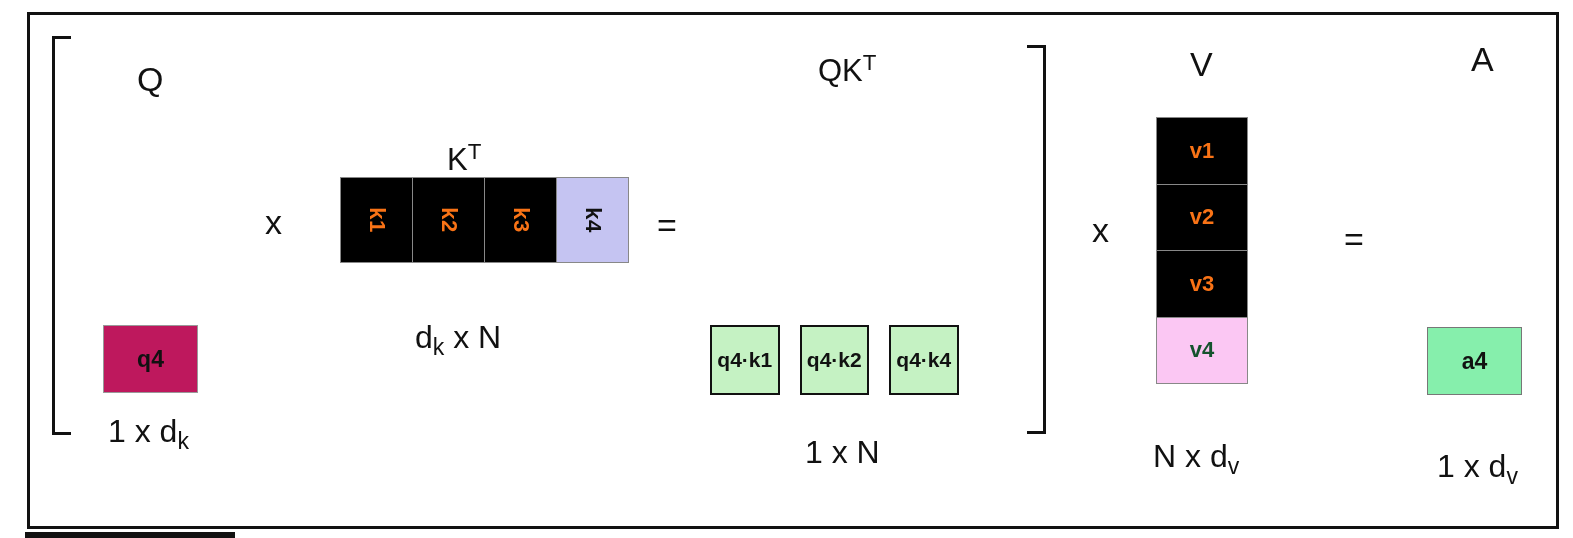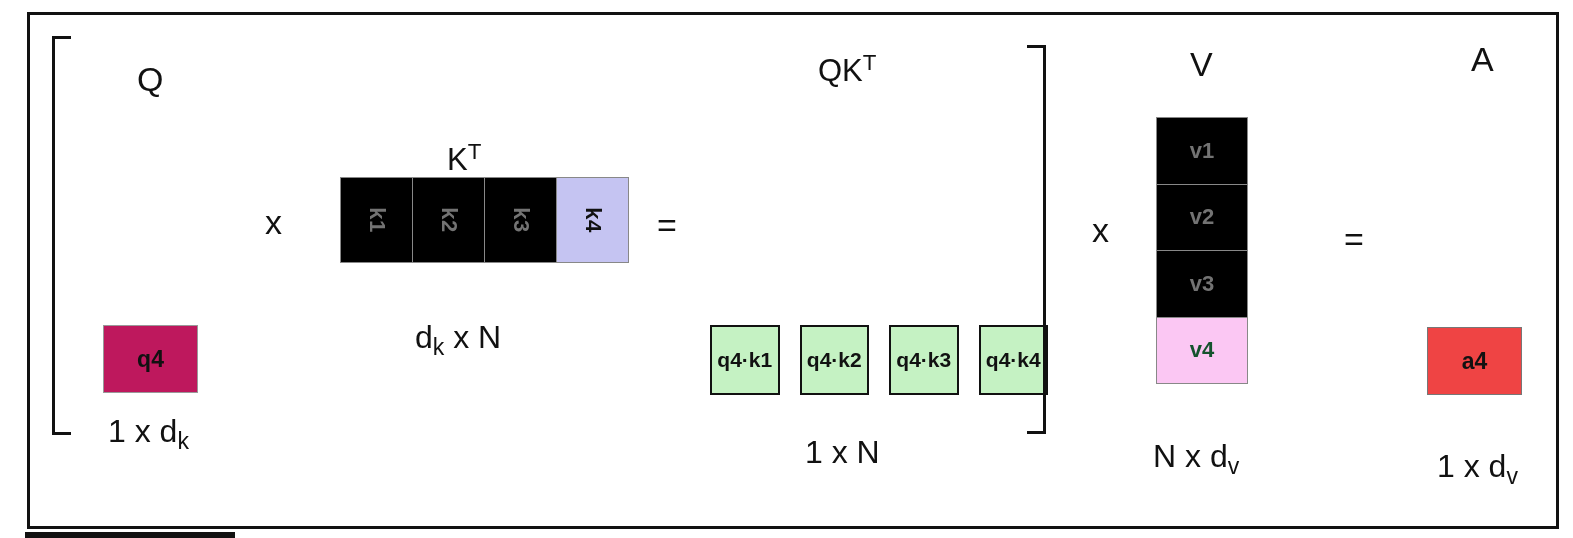--- a/index.html
+++ b/index.html
@@ -64,21 +64,21 @@
     margin-left: -1px;
     display: flex; align-items: center; justify-content: center;
   }
   .kt-cell:first-child { margin-left: 0; }
   .kt-cell .rot {
     transform: rotate(90deg);
     font-weight: bold;
     font-size: 22px;
     letter-spacing: 0.5px;
   }
-  .cell-black { background: #000000; color: #737373; }
+  .cell-black { background: #000000; color: #f97316; }
   .cell-lavender { background: #c5c4f2; color: #111111; }
 
   
   .result-row {
     position: absolute;
     left: 710px; top: 325px;
     display: flex;
     gap: 22px;
   }
   .result-cell {
@@ -118,21 +118,21 @@
     width: 95px; height: 68px;
     background: #be185d;
     border: 1.5px solid #999;
     display: flex; align-items: center; justify-content: center;
     font-weight: bold; font-size: 23px; color: #111;
   }
   .a-cell {
     position: absolute;
     left: 1427px; top: 327px;
     width: 95px; height: 68px;
-    background: #ef4444;
+    background: #86efac;
     border: 1.5px solid #777;
     display: flex; align-items: center; justify-content: center;
     font-weight: bold; font-size: 23px; color: #111;
   }
 
   
   .bottom-bar {
     position: absolute;
     left: 25px; top: 532px;
     width: 210px; height: 6px;
@@ -185,21 +185,20 @@
 
   <div class="lbl op" style="left:657px; top:208px;">=</div>
 
   <div class="lbl" style="left:818px; top:52px; font-size:31px;">
     <span>QK</span><sup>T</sup>
   </div>
 
   <div class="result-row">
     <div class="result-cell">q4·k1</div>
     <div class="result-cell">q4·k2</div>
-    <div class="result-cell">q4·k3</div>
     <div class="result-cell">q4·k4</div>
   </div>
 
   <div class="lbl" style="left:805px; top:436px;">1 x N</div>
 
   <div class="bracket-right"></div>
 
   <div class="lbl op" style="left:1092px; top:213px;">x</div>
 
   <div class="lbl" style="left:1190px; top:47px; font-size:34px;">V</div>

